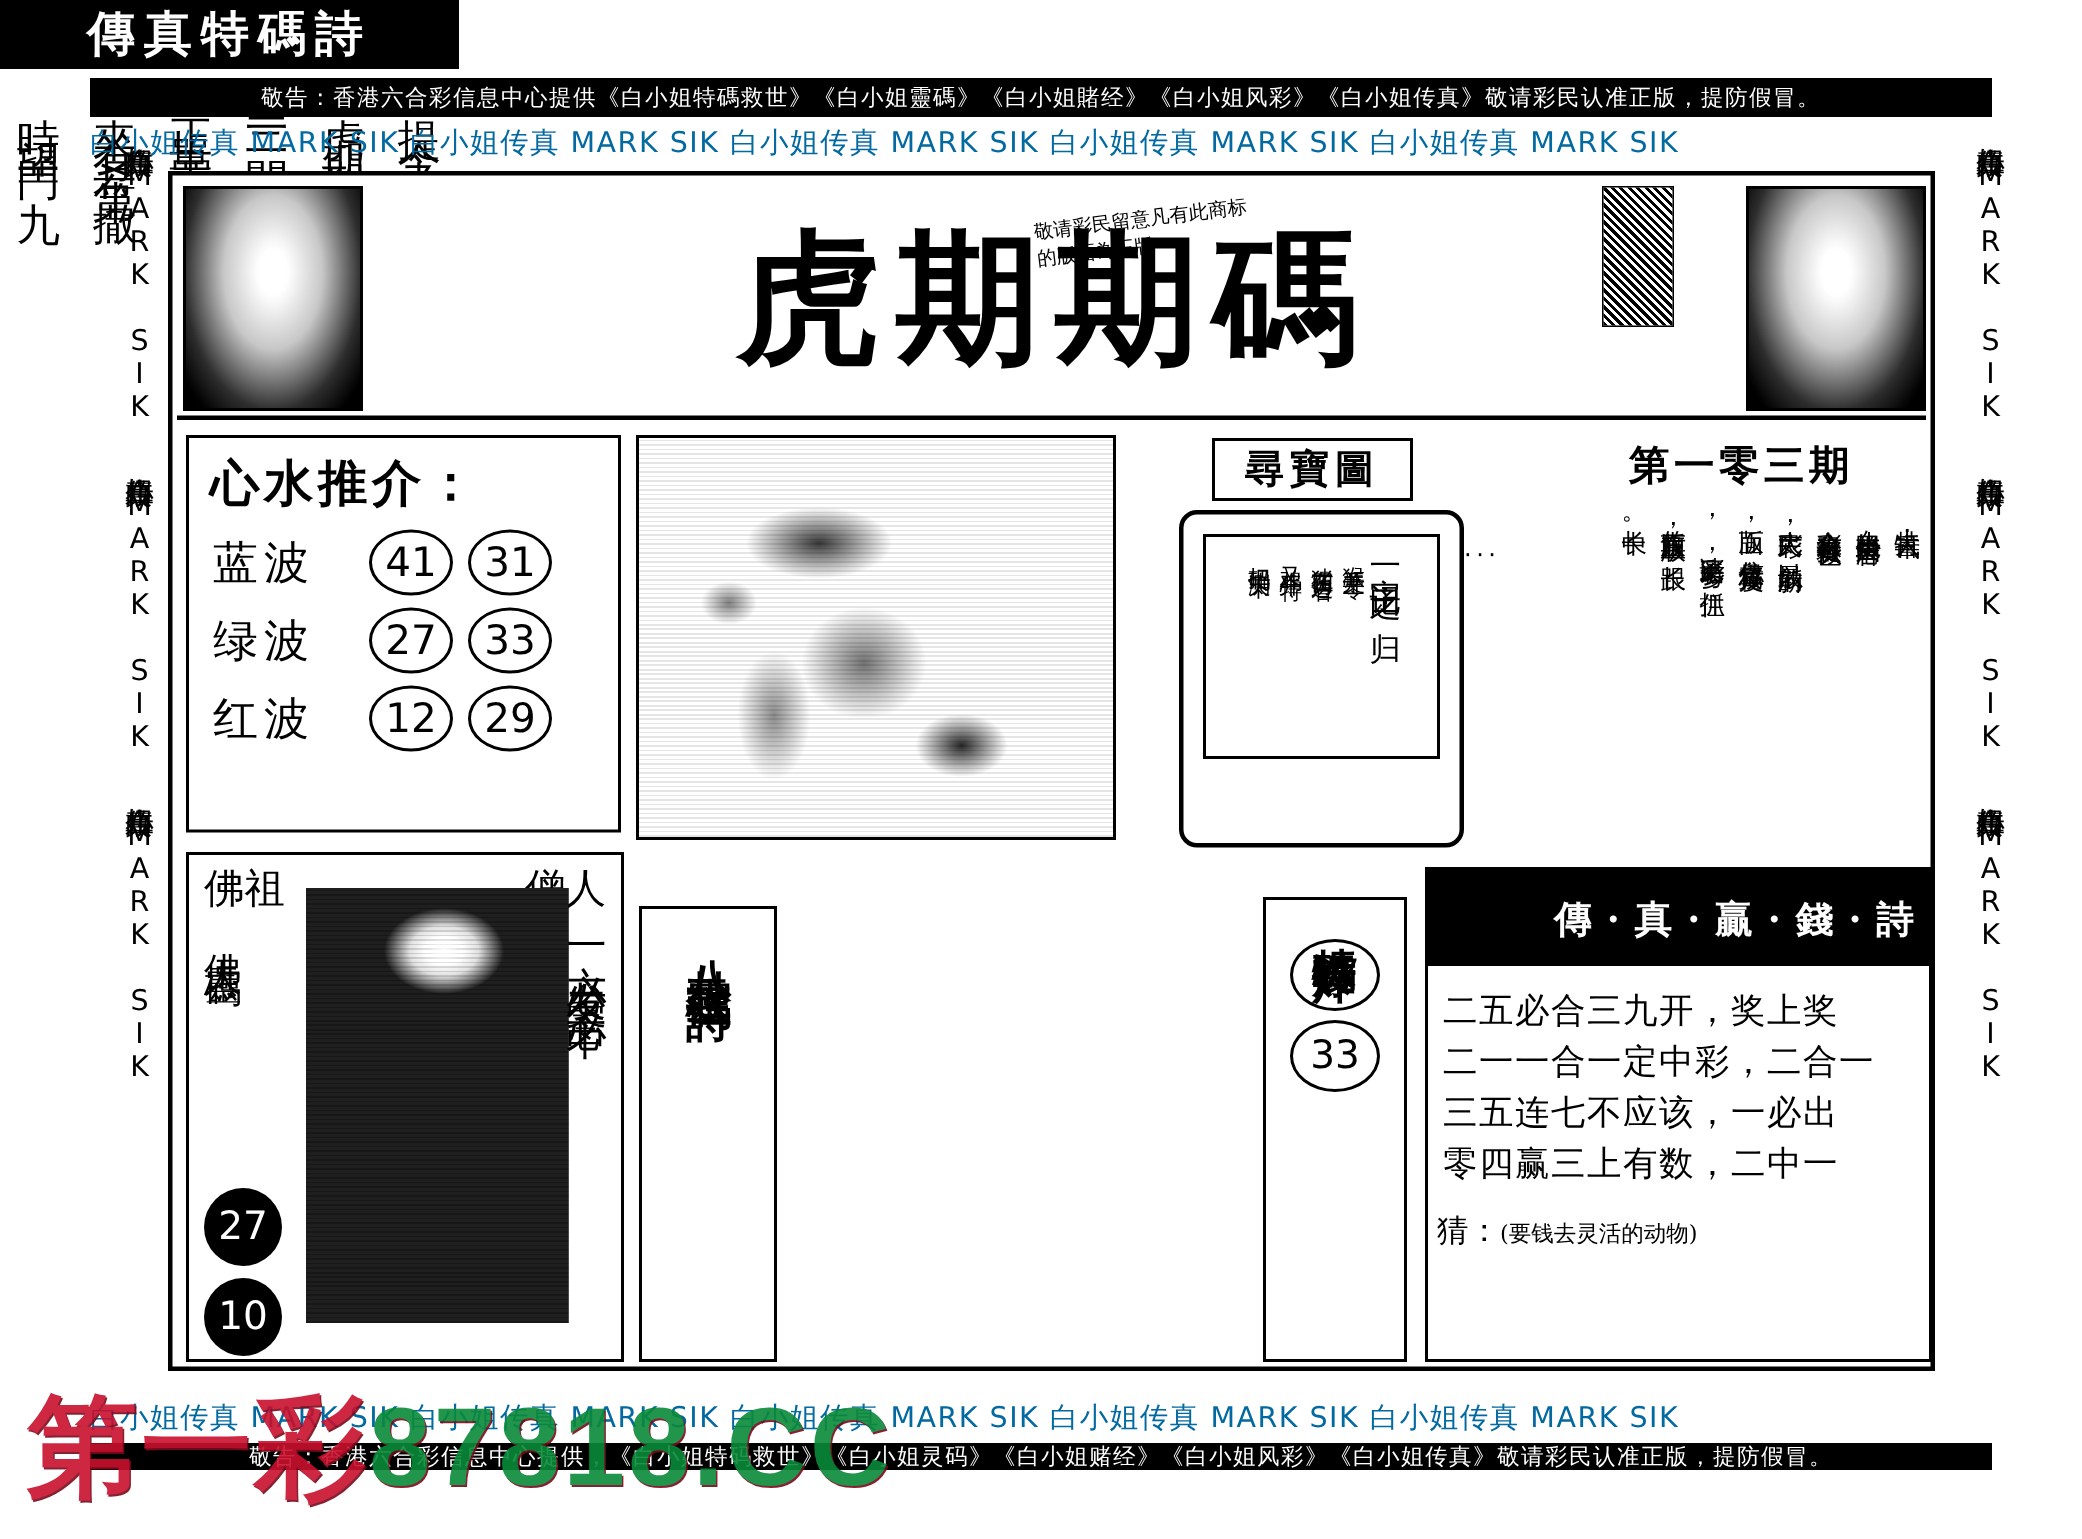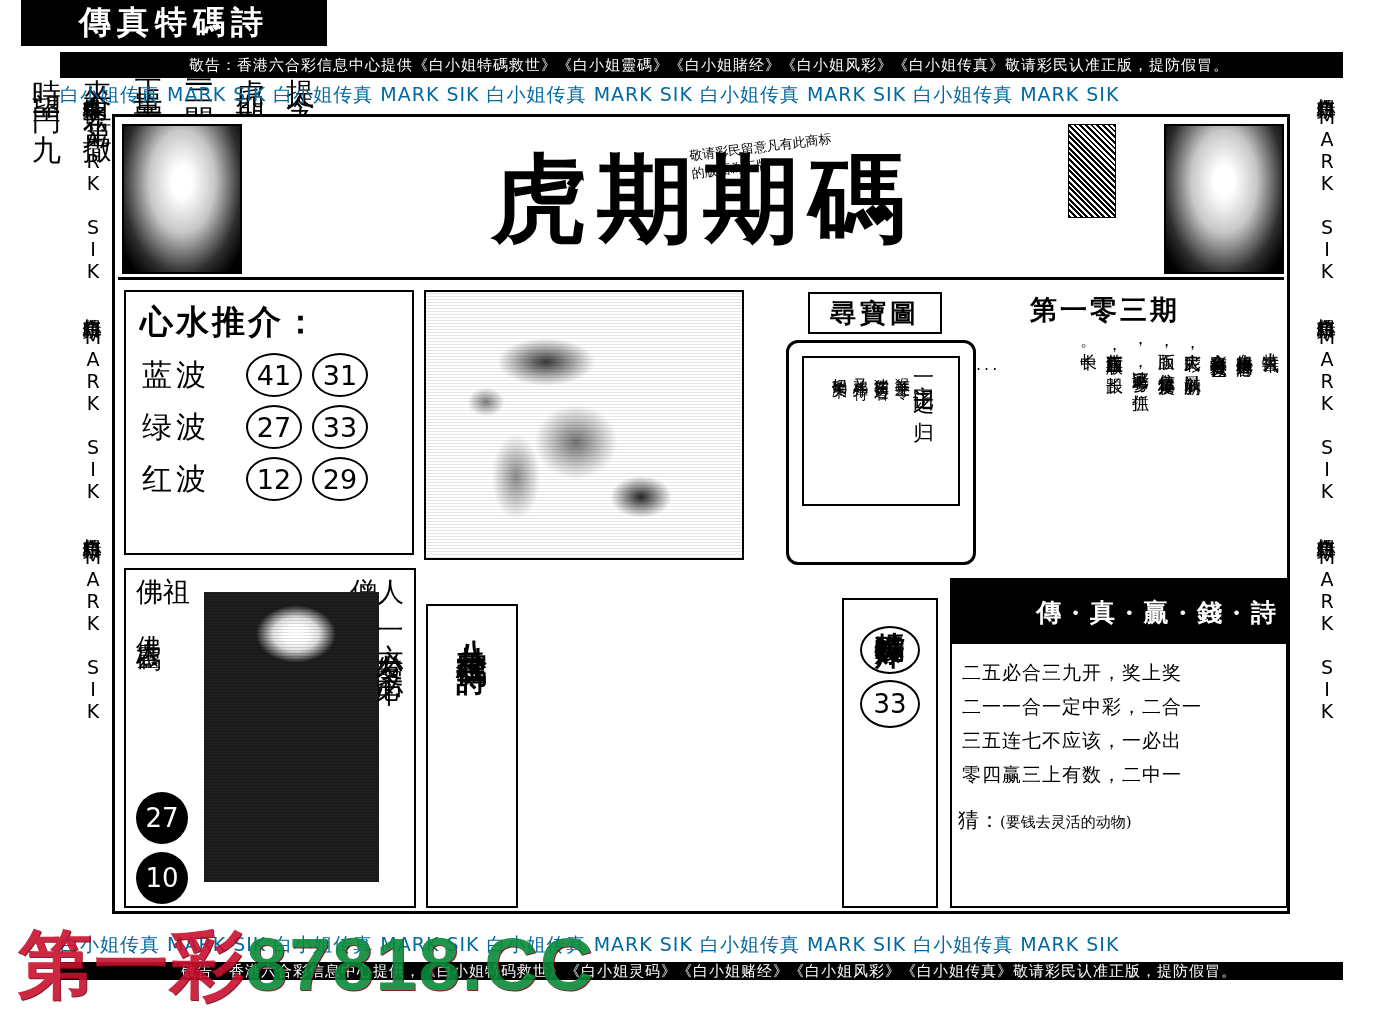--- a/index.html
+++ b/index.html
@@ -1,21 +1,21 @@
 <!DOCTYPE html>
 <html><head>
 <meta charset="utf-8">
 <style>
   html,body{margin:0;padding:0;background:#ffffff;}
   body{width:1388px;height:1026px;font-family:"DejaVu Sans","Liberation Sans",sans-serif;color:#000;overflow:hidden;}
   .page{position:relative;width:1388px;height:1026px;background:#fff;}
 
   
   .band{position:absolute;background:#000;color:#fff;display:flex;align-items:center;justify-content:center;
-        font-size:15px;letter-spacing:1px;white-space:nowrap;overflow:hidden;font-family:"DejaVu Sans",sans-serif;padding-left:15px;}
+        font-size:15px;letter-spacing:1px;white-space:nowrap;overflow:hidden;font-family:"DejaVu Sans",sans-serif;}
   .band-top{left:60px;top:52px;width:1268px;height:26px;}
   .band-bottom{left:60px;top:962px;width:1268px;height:18px;}
 
   .strip{position:absolute;color:#0369a1;font-size:19px;white-space:nowrap;overflow:hidden;font-family:"DejaVu Sans",serif;}
   .strip-top{left:60px;top:82px;width:1268px;height:28px;letter-spacing:1px;}
   .strip-bottom{left:60px;top:932px;width:1268px;height:28px;letter-spacing:1px;}
 
   .vstrip{position:absolute;writing-mode:vertical-rl;text-orientation:upright;font-size:19px;white-space:nowrap;overflow:hidden;}
   .vstrip-left{left:62px;top:84px;height:850px;width:44px;}
   .vstrip-right{left:1296px;top:84px;height:850px;width:44px;}
@@ -59,21 +59,21 @@
   
   #xunbao-label{left:808px;top:292px;width:134px;height:42px;background:#fff;}
   #xunbao-label .t{font-size:26px;font-weight:bold;text-align:center;line-height:38px;letter-spacing:4px;font-family:"DejaVu Serif",serif;}
   #scroll{position:absolute;left:786px;top:340px;width:190px;height:225px;border:3px solid #000;border-radius:12px;box-sizing:border-box;background:#fff;}
   #scroll-inner{position:absolute;left:802px;top:356px;width:158px;height:150px;border:2px solid #000;box-sizing:border-box;
      display:flex;flex-direction:row-reverse;justify-content:center;gap:2px;padding:8px 6px;}
   .vtxt{writing-mode:vertical-rl;text-orientation:upright;font-size:15px;line-height:19px;letter-spacing:2px;font-family:"DejaVu Serif",serif;}
   .vtxt.big{font-size:21px;letter-spacing:3px;}
 
   
-  .issue{position:absolute;left:1030px;top:292px;font-size:27px;font-weight:bold;letter-spacing:3px;font-family:"DejaVu Serif",serif;}
+  .issue{position:absolute;left:1086px;top:292px;font-size:27px;font-weight:bold;letter-spacing:3px;font-family:"DejaVu Serif",serif;}
   .newsblk{position:absolute;left:1008px;top:336px;width:280px;height:230px;display:flex;flex-direction:row-reverse;gap:4px;padding:4px 6px;box-sizing:border-box;}
   .newsblk .vtxt{font-size:17px;line-height:22px;letter-spacing:1px;}
   .dots{position:absolute;left:976px;top:360px;font-size:16px;letter-spacing:3px;}
 
   
   #fozu{left:124px;top:568px;width:292px;height:340px;}
   .fz-head{display:flex;justify-content:space-between;padding:4px 10px 0 10px;font-size:27px;font-family:"DejaVu Serif",serif;}
   .fz-side{position:absolute;left:6px;top:46px;writing-mode:vertical-rl;text-orientation:upright;font-size:25px;letter-spacing:4px;font-family:"DejaVu Serif",serif;}
   .monk{position:absolute;left:78px;top:22px;width:175px;height:290px;background:
      radial-gradient(ellipse 42px 30px at 92px 42px, #fff 0%, #cfcabf 55%, #3a352d 95%),
@@ -82,37 +82,37 @@
   .monk:after{content:"";position:absolute;inset:0;background:repeating-linear-gradient(0deg, rgba(0,0,0,.12) 0 1px, transparent 1px 3px);}
   .fz-balls{position:absolute;left:10px;top:222px;}
   .blackball{width:52px;height:52px;border-radius:50%;background:#000;color:#fff;display:flex;align-items:center;justify-content:center;font-size:26px;margin-bottom:8px;}
   .fz-vslogan{position:absolute;right:6px;top:46px;writing-mode:vertical-rl;text-orientation:upright;font-size:27px;letter-spacing:6px;font-family:"DejaVu Serif",serif;}
 
   
   #bagua{left:426px;top:604px;width:92px;height:304px;}
   #bagua .vtxt{font-size:30px;letter-spacing:6px;margin:10px auto 0;display:block;text-align:center;font-weight:bold;}
 
   
-  #chuanzhen{left:528px;top:598px;width:306px;height:310px;border:none;margin-left:21px;}
+  #chuanzhen{left:528px;top:598px;width:306px;height:310px;border:none;}
   .cz-title{height:46px;background:#000;color:#fff;display:flex;align-items:center;justify-content:center;font-size:32px;letter-spacing:6px;font-weight:bold;font-family:"DejaVu Serif",serif;border:2px solid #000;box-sizing:border-box;}
   .poem{display:flex;flex-direction:row-reverse;justify-content:space-between;padding:10px 6px;}
   .poem .col{writing-mode:vertical-rl;text-orientation:upright;font-size:29px;letter-spacing:14px;font-family:"DejaVu Serif",serif;}
 
   
   #baozha{left:842px;top:598px;width:96px;height:310px;}
   .bz-title{writing-mode:vertical-rl;text-orientation:upright;font-size:29px;font-weight:bold;letter-spacing:3px;margin:8px auto 0;display:block;text-align:center;font-family:"DejaVu Serif",serif;}
   .bz-ball{width:56px;height:44px;border:2px solid #000;border-radius:50%;display:flex;align-items:center;justify-content:center;font-size:26px;margin:6px auto 0;}
 
   
   #yingqian{left:950px;top:578px;width:338px;height:330px;}
   .yq-banner{position:relative;height:64px;background:#000;color:#fff;display:flex;align-items:center;justify-content:flex-end;font-size:25px;letter-spacing:10px;font-weight:bold;font-family:"DejaVu Serif",serif;}
   .star{position:absolute;top:4px;width:54px;height:54px;background:#000;
      clip-path:polygon(50% 0%,61% 35%,98% 35%,68% 57%,79% 91%,50% 70%,21% 91%,32% 57%,2% 35%,39% 35%);}
   .yq-lines{padding:12px 8px 0 10px;}
-  .yq-line{font-size:19px;letter-spacing:1px;line-height:34px;font-family:Liberation Serif, serif;}
+  .yq-line{font-size:23px;letter-spacing:1px;line-height:34px;font-family:Liberation Sans, sans-serif;}
   .yq-guess{margin-top:14px;font-size:21px;padding-left:6px;font-family:"DejaVu Serif",serif;}
   .yq-guess small{font-size:15px;}
 
   
   .wm{position:absolute;left:18px;top:896px;font-size:74px;font-weight:bold;letter-spacing:2px;
       font-family:Liberation Sans, sans-serif;color:#c8102e;opacity:.9;text-shadow:1px 1px 0 #7a0a1c;margin-top:20px;}
   .wm .num{color:#0b8a3a;}
 </style>
 </head>
 <body>

